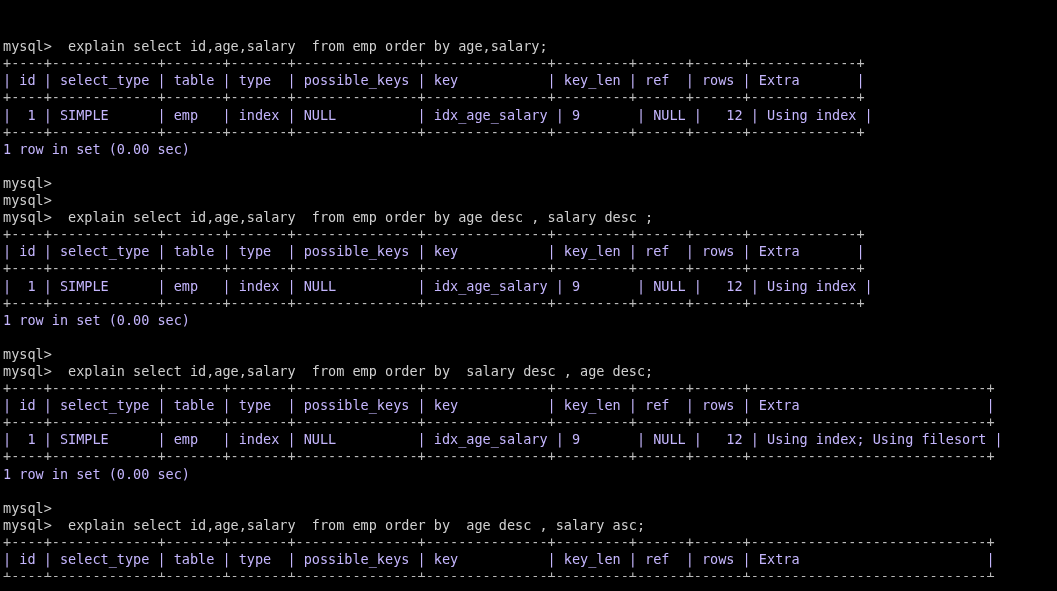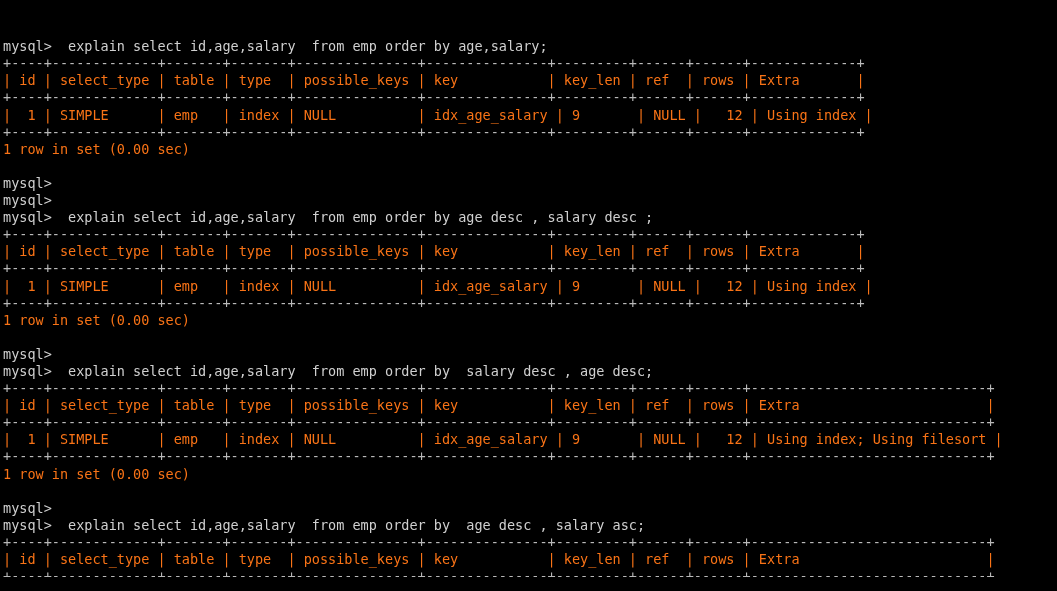--- a/index.html
+++ b/index.html
@@ -25,21 +25,21 @@
     padding: 4px 0 0 3px;
     box-sizing: border-box;
     overflow: hidden;
     white-space: pre;
   }
   .line {
     white-space: pre;
     font-family: "DejaVu Sans Mono", "Liberation Mono", monospace;
     height: 17.1px;
     line-height: 17.1px;
-    color: #f97316;
+    color: #c4b5fd;
   }
   .line.prompt { color: #d0d0d0; }
   .line.rule   { color: #b9b9b9; }
   .line.blank  { color: #000000; }
 </style>
 </head>
 <body>
 
 <div id="terminal">
   <div id="terminal-output"><div class="line prompt">mysql&gt;  explain select id,age,salary  from emp order by age,salary;</div><div class="line rule">+----+-------------+-------+-------+---------------+---------------+---------+------+------+-------------+</div><div class="line">| id | select_type | table | type  | possible_keys | key           | key_len | ref  | rows | Extra       |</div><div class="line rule">+----+-------------+-------+-------+---------------+---------------+---------+------+------+-------------+</div><div class="line">|  1 | SIMPLE      | emp   | index | NULL          | idx_age_salary | 9       | NULL |   12 | Using index |</div><div class="line rule">+----+-------------+-------+-------+---------------+---------------+---------+------+------+-------------+</div><div class="line">1 row in set (0.00 sec)</div><div class="line blank">&nbsp;</div><div class="line prompt">mysql&gt;</div><div class="line prompt">mysql&gt;</div><div class="line prompt">mysql&gt;  explain select id,age,salary  from emp order by age desc , salary desc ;</div><div class="line rule">+----+-------------+-------+-------+---------------+---------------+---------+------+------+-------------+</div><div class="line">| id | select_type | table | type  | possible_keys | key           | key_len | ref  | rows | Extra       |</div><div class="line rule">+----+-------------+-------+-------+---------------+---------------+---------+------+------+-------------+</div><div class="line">|  1 | SIMPLE      | emp   | index | NULL          | idx_age_salary | 9       | NULL |   12 | Using index |</div><div class="line rule">+----+-------------+-------+-------+---------------+---------------+---------+------+------+-------------+</div><div class="line">1 row in set (0.00 sec)</div><div class="line blank">&nbsp;</div><div class="line prompt">mysql&gt;</div><div class="line prompt">mysql&gt;  explain select id,age,salary  from emp order by  salary desc , age desc;</div><div class="line rule">+----+-------------+-------+-------+---------------+---------------+---------+------+------+-----------------------------+</div><div class="line">| id | select_type | table | type  | possible_keys | key           | key_len | ref  | rows | Extra                       |</div><div class="line rule">+----+-------------+-------+-------+---------------+---------------+---------+------+------+-----------------------------+</div><div class="line">|  1 | SIMPLE      | emp   | index | NULL          | idx_age_salary | 9       | NULL |   12 | Using index; Using filesort |</div><div class="line rule">+----+-------------+-------+-------+---------------+---------------+---------+------+------+-----------------------------+</div><div class="line">1 row in set (0.00 sec)</div><div class="line blank">&nbsp;</div><div class="line prompt">mysql&gt;</div><div class="line prompt">mysql&gt;  explain select id,age,salary  from emp order by  age desc , salary asc;</div><div class="line rule">+----+-------------+-------+-------+---------------+---------------+---------+------+------+-----------------------------+</div><div class="line">| id | select_type | table | type  | possible_keys | key           | key_len | ref  | rows | Extra                       |</div><div class="line rule">+----+-------------+-------+-------+---------------+---------------+---------+------+------+-----------------------------+</div><div class="line">|  1 | SIMPLE      | emp   | index | NULL          | idx_age_salary | 9       | NULL |   12 | Using index; Using filesort |</div></div>

